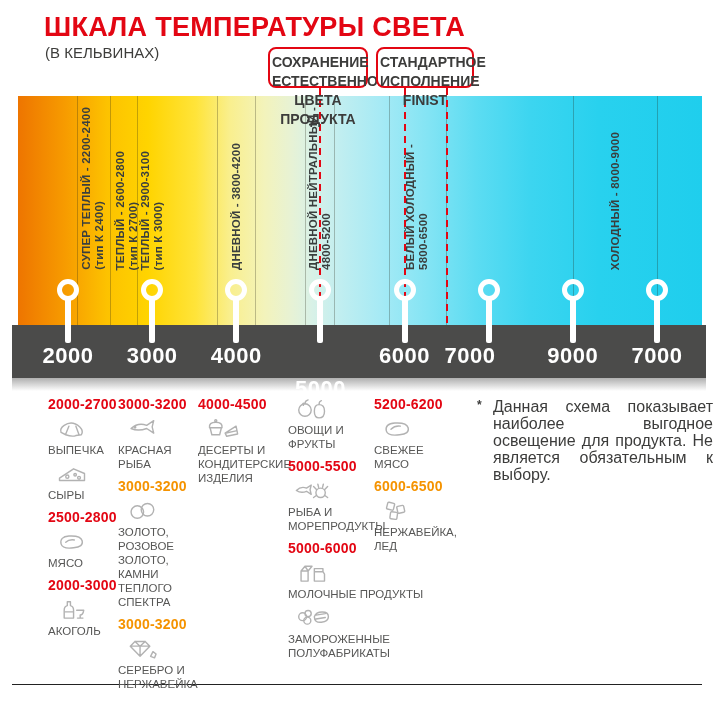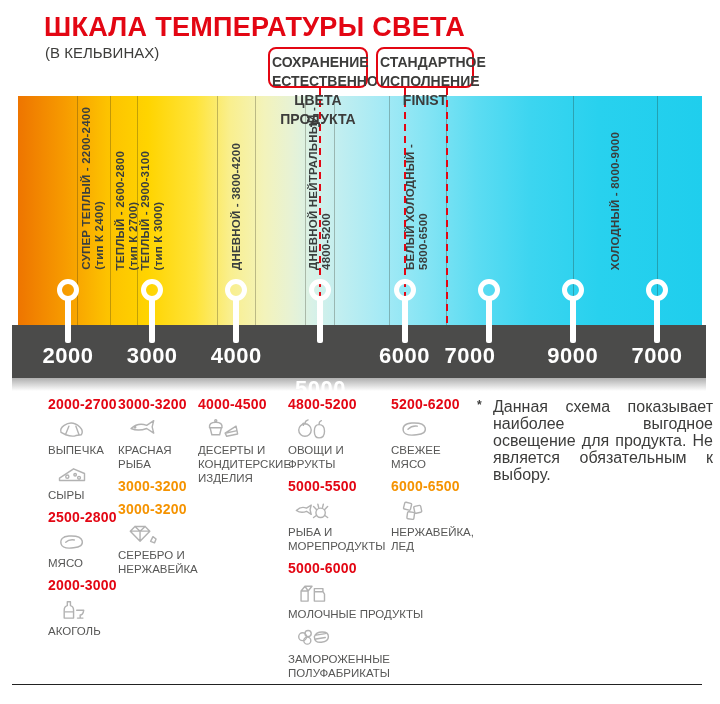--- a/index.html
+++ b/index.html
@@ -181,20 +181,27 @@
       <div class="food-group">
         <div class="range-heading range-red">3000-3200</div>
         <div class="food-item"><span><svg viewBox="0 0 48 32" width="44" height="25" fill="none" stroke="currentColor" stroke-width="1.8" stroke-linecap="round" stroke-linejoin="round">
               <path d="M10 16 q9 -8 20 -4 l9 -6 -2 8 2 8 -9 -6 q-11 4 -20 0 Z"></path>
               <circle cx="15" cy="14.5" r="1"></circle>
             </svg></span><div class="food-item-label">КРАСНАЯ
 РЫБА</div></div>
       </div>
       <div class="food-group">
         <div class="range-heading range-orange">3000-3200</div>
+        <div class="food-item"><span><svg viewBox="0 0 48 32" width="44" height="25" fill="none" stroke="currentColor" stroke-width="1.8" stroke-linecap="round" stroke-linejoin="round">
+              <circle cx="18" cy="18" r="8"></circle>
+              <circle cx="31" cy="15" r="8"></circle>
+            </svg></span><div class="food-item-label">ЗОЛОТО,
+РОЗОВОЕ ЗОЛОТО,
+КАМНИ ТЕПЛОГО
+СПЕКТРА</div></div>
       </div>
       <div class="food-group">
         <div class="range-heading range-orange">3000-3200</div>
         <div class="food-item"><span><svg viewBox="0 0 48 32" width="44" height="25" fill="none" stroke="currentColor" stroke-width="1.8" stroke-linecap="round" stroke-linejoin="round">
               <path d="M15 7 h13 l6 6 -12.5 13 -12.5 -13 Z M9 13 h25 M15 7 l6.5 6 6.5 -6 M21.5 13 v13"></path>
               <path d="M38 20 l4 3 -2 5 -5 -2 Z"></path>
             </svg></span><div class="food-item-label">СЕРЕБРО И
 НЕРЖАВЕЙКА</div></div>
       </div>
     </div>
@@ -205,21 +212,20 @@
               <path d="M8 15 q-1 -7 8 -7 q9 0 8 7 Z M9 16 l2 8 h10 l2 -8"></path>
               <circle cx="16" cy="6" r="1.3"></circle>
               <path d="M28 22 l14 -9 2 10 -14 3 Z M28 22 l14 -3"></path>
             </svg></span><div class="food-item-label">ДЕСЕРТЫ И
 КОНДИТЕРСКИЕ
 ИЗДЕЛИЯ</div></div>
       </div>
     </div>
     <div class="food-col" style="left: 288px; width: 142px;">
       <div class="food-group">
-        <div class="range-heading range-red">4800-5200</div>
         <div class="food-item"><span><svg viewBox="0 0 48 32" width="44" height="25" fill="none" stroke="currentColor" stroke-width="1.8" stroke-linecap="round" stroke-linejoin="round">
               <circle cx="15" cy="18" r="8"></circle>
               <path d="M15 10 q0 -4 4 -5 M15 10 q-4 -2 -2 2"></path>
               <path d="M33 11 q-6 0 -6 8.5 q0 8.5 6 8.5 q7 0 7 -8.5 q0 -8.5 -7 -8.5 Z M33 11 q0 -4 3 -5"></path>
             </svg></span><div class="food-item-label">ОВОЩИ И
 ФРУКТЫ</div></div>
       </div>
       <div class="food-group">
         <div class="range-heading range-red">5000-5500</div>
         <div class="food-item"><span><svg viewBox="0 0 48 32" width="44" height="25" fill="none" stroke="currentColor" stroke-width="1.8" stroke-linecap="round" stroke-linejoin="round">
@@ -237,21 +243,21 @@
             </svg></span><div class="food-item-label">МОЛОЧНЫЕ ПРОДУКТЫ</div></div>
         <div class="food-item"><span><svg viewBox="0 0 48 32" width="44" height="25" fill="none" stroke="currentColor" stroke-width="1.8" stroke-linecap="round" stroke-linejoin="round">
               <circle cx="12" cy="15" r="5"></circle>
               <circle cx="19" cy="11" r="4"></circle>
               <circle cx="18" cy="20" r="4.5"></circle>
               <path d="M27 15 q2 -6 10 -6 q8 0 8 6 q0 6 -9 7 q-9 1 -9 -7 Z M29 13 l12 -2 M29 18 l12 -2"></path>
             </svg></span><div class="food-item-label">ЗАМОРОЖЕННЫЕ
 ПОЛУФАБРИКАТЫ</div></div>
       </div>
     </div>
-    <div class="food-col" style="left: 391px; width: 92px;">
+    <div class="food-col" style="left: 374px; width: 92px;">
       <div class="food-group">
         <div class="range-heading range-red">5200-6200</div>
         <div class="food-item"><span><svg viewBox="0 0 48 32" width="44" height="25" fill="none" stroke="currentColor" stroke-width="1.8" stroke-linecap="round" stroke-linejoin="round">
               <path d="M9 19 q-2 -9 11 -10 q15 -1 17 6 q2 8 -11 9 q-15 2 -17 -5 Z"></path>
               <path d="M15 17 q5 -5 12 -4"></path>
             </svg></span><div class="food-item-label">СВЕЖЕЕ
 МЯСО</div></div>
       </div>
       <div class="food-group">
         <div class="range-heading range-orange">6000-6500</div>

